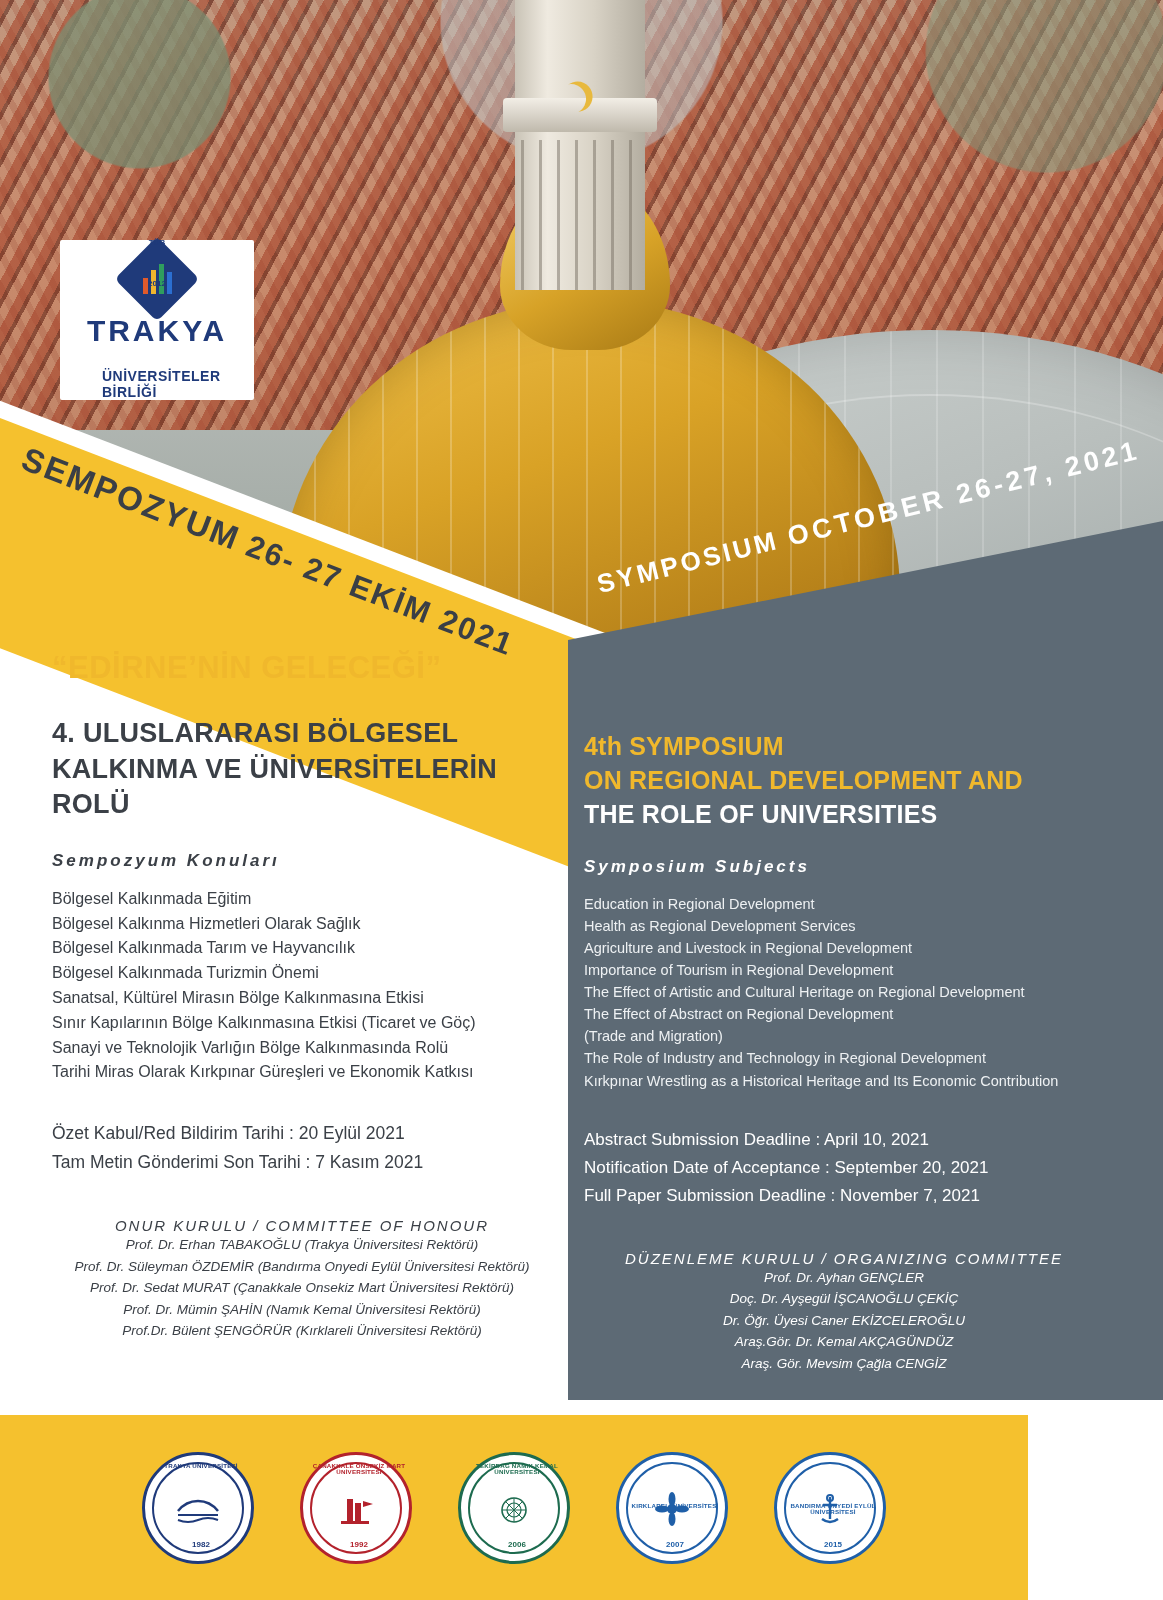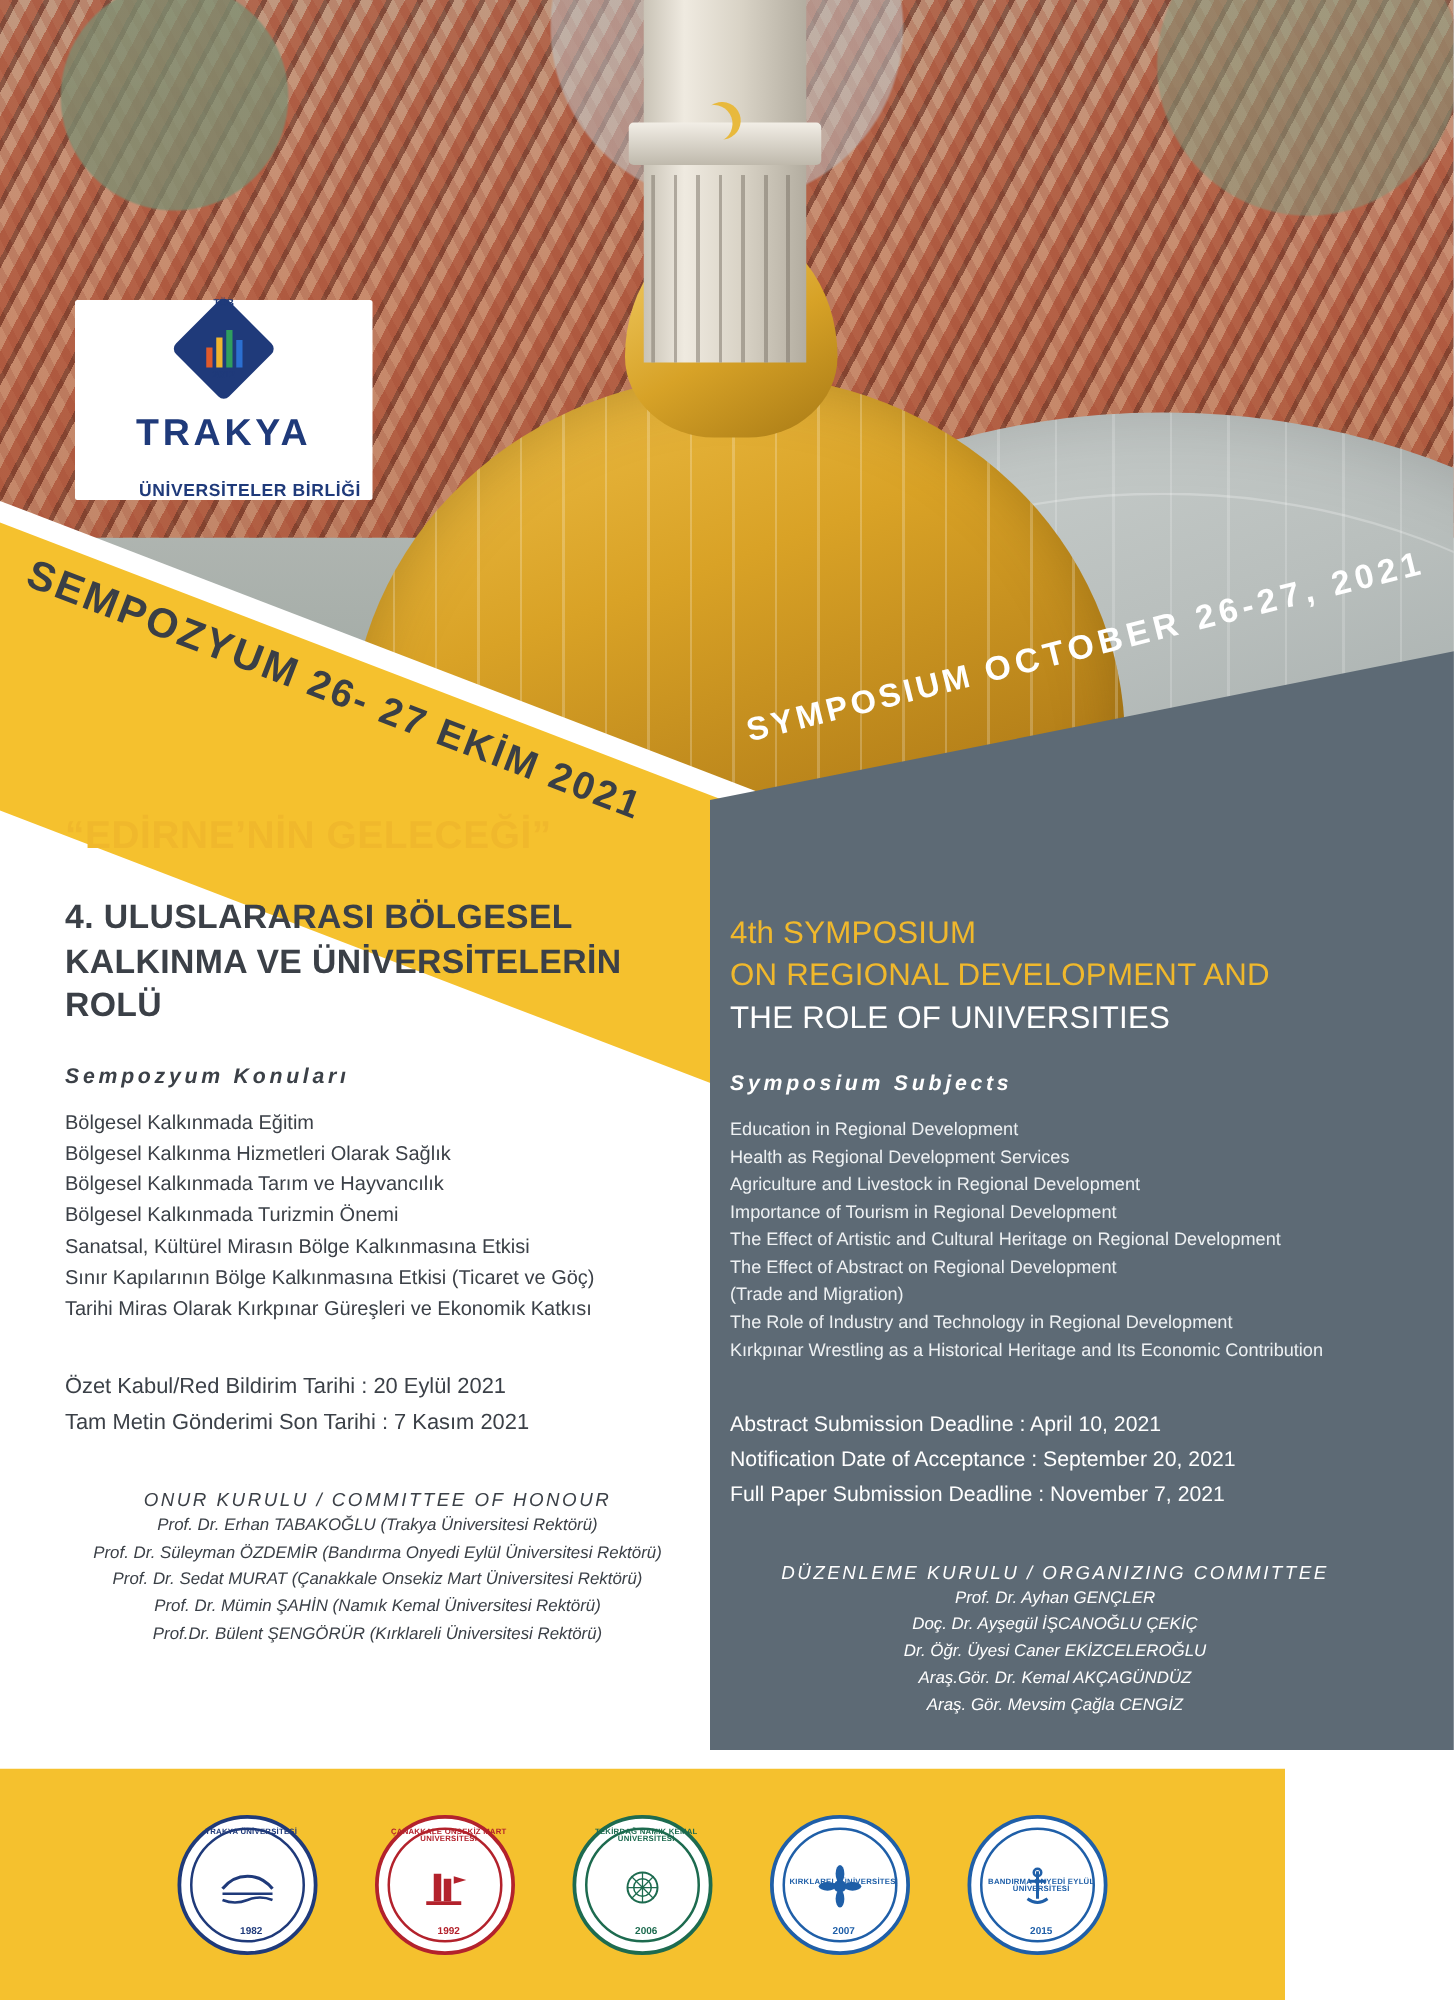--- a/index.html
+++ b/index.html
@@ -133,21 +133,21 @@
     position:absolute;left:594px;top:570px;width:540px;
     transform:rotate(-14deg);
     transform-origin:left top;
     color:#ffffff;font-weight:bold;font-size:26px;letter-spacing:3px;
     white-space:nowrap;
   }
   .en-date .big{font-size:27px;letter-spacing:4px;}
 
   
   .logo-card{
-    position:absolute;left:60px;top:240px;width:238px;height:160px;
+    position:absolute;left:60px;top:240px;width:194px;height:160px;
     background:#ffffff;display:flex;flex-direction:column;align-items:center;justify-content:center;
     border-radius:2px;
     gap:20px;
   }
   .logo-mark{width:78px;height:78px;position:relative;}
   .logo-mark .dia{
     position:absolute;left:9px;top:9px;width:60px;height:60px;
     background:#1f3a7a;transform:rotate(45deg);border-radius:6px;
   }
   .logo-mark .bars{
@@ -175,21 +175,21 @@
   .col-right{position:absolute;left:584px;top:730px;width:520px;color:#ffffff;}
 
   .quote{
     color:#f0b82c;font-size:31px;font-weight:bold;letter-spacing:.5px;
     margin-bottom:30px;
   }
   .h-tr{
     font-size:27px;font-weight:bold;line-height:1.32;color:#3b4047;letter-spacing:.3px;
     margin-bottom:28px;
   }
-  .h-en{font-size:25px;font-weight:normal;line-height:1.35;letter-spacing:.2px;margin-bottom:26px;}
+  .h-en{font-size:25px;font-weight:bold;line-height:1.35;letter-spacing:.2px;margin-bottom:26px;}
   .h-en .y{color:#f0b82c;}
   .h-en .w{color:#ffffff;}
 
   .sub-h{
     font-style:italic;font-weight:bold;font-size:17px;letter-spacing:3px;margin-bottom:16px;
   }
   .sub-h.tr{color:#3b4047;}
   .sub-h.en{color:#ffffff;}
 
   ul.topics{list-style:none;margin:0 0 34px 0;padding:0;}
@@ -298,20 +298,21 @@
     <div class="h-tr">4. ULUSLARARASI BÖLGESEL KALKINMA VE ÜNİVERSİTELERİN ROLÜ</div>
 
     <div class="sub-h tr">Sempozyum Konuları</div>
     <ul class="topics">
       <li>Bölgesel Kalkınmada Eğitim</li>
       <li>Bölgesel Kalkınma Hizmetleri Olarak Sağlık</li>
       <li>Bölgesel Kalkınmada Tarım ve Hayvancılık</li>
       <li>Bölgesel Kalkınmada Turizmin Önemi</li>
       <li>Sanatsal, Kültürel Mirasın Bölge Kalkınmasına Etkisi</li>
       <li>Sınır Kapılarının Bölge Kalkınmasına Etkisi (Ticaret ve Göç)</li>
+      <li>Sanayi ve Teknolojik Varlığın Bölge Kalkınmasında Rolü</li>
       <li>Tarihi Miras Olarak Kırkpınar Güreşleri ve Ekonomik Katkısı</li>
     </ul>
 
     <div class="dates">
       <div class="row">Özet Kabul/Red Bildirim Tarihi  : 20 Eylül 2021</div>
       <div class="row">Tam Metin Gönderimi Son Tarihi  : 7 Kasım 2021</div>
     </div>
 
     <div class="comm-title">ONUR KURULU / COMMITTEE OF HONOUR</div>
     <div class="comm-list">

